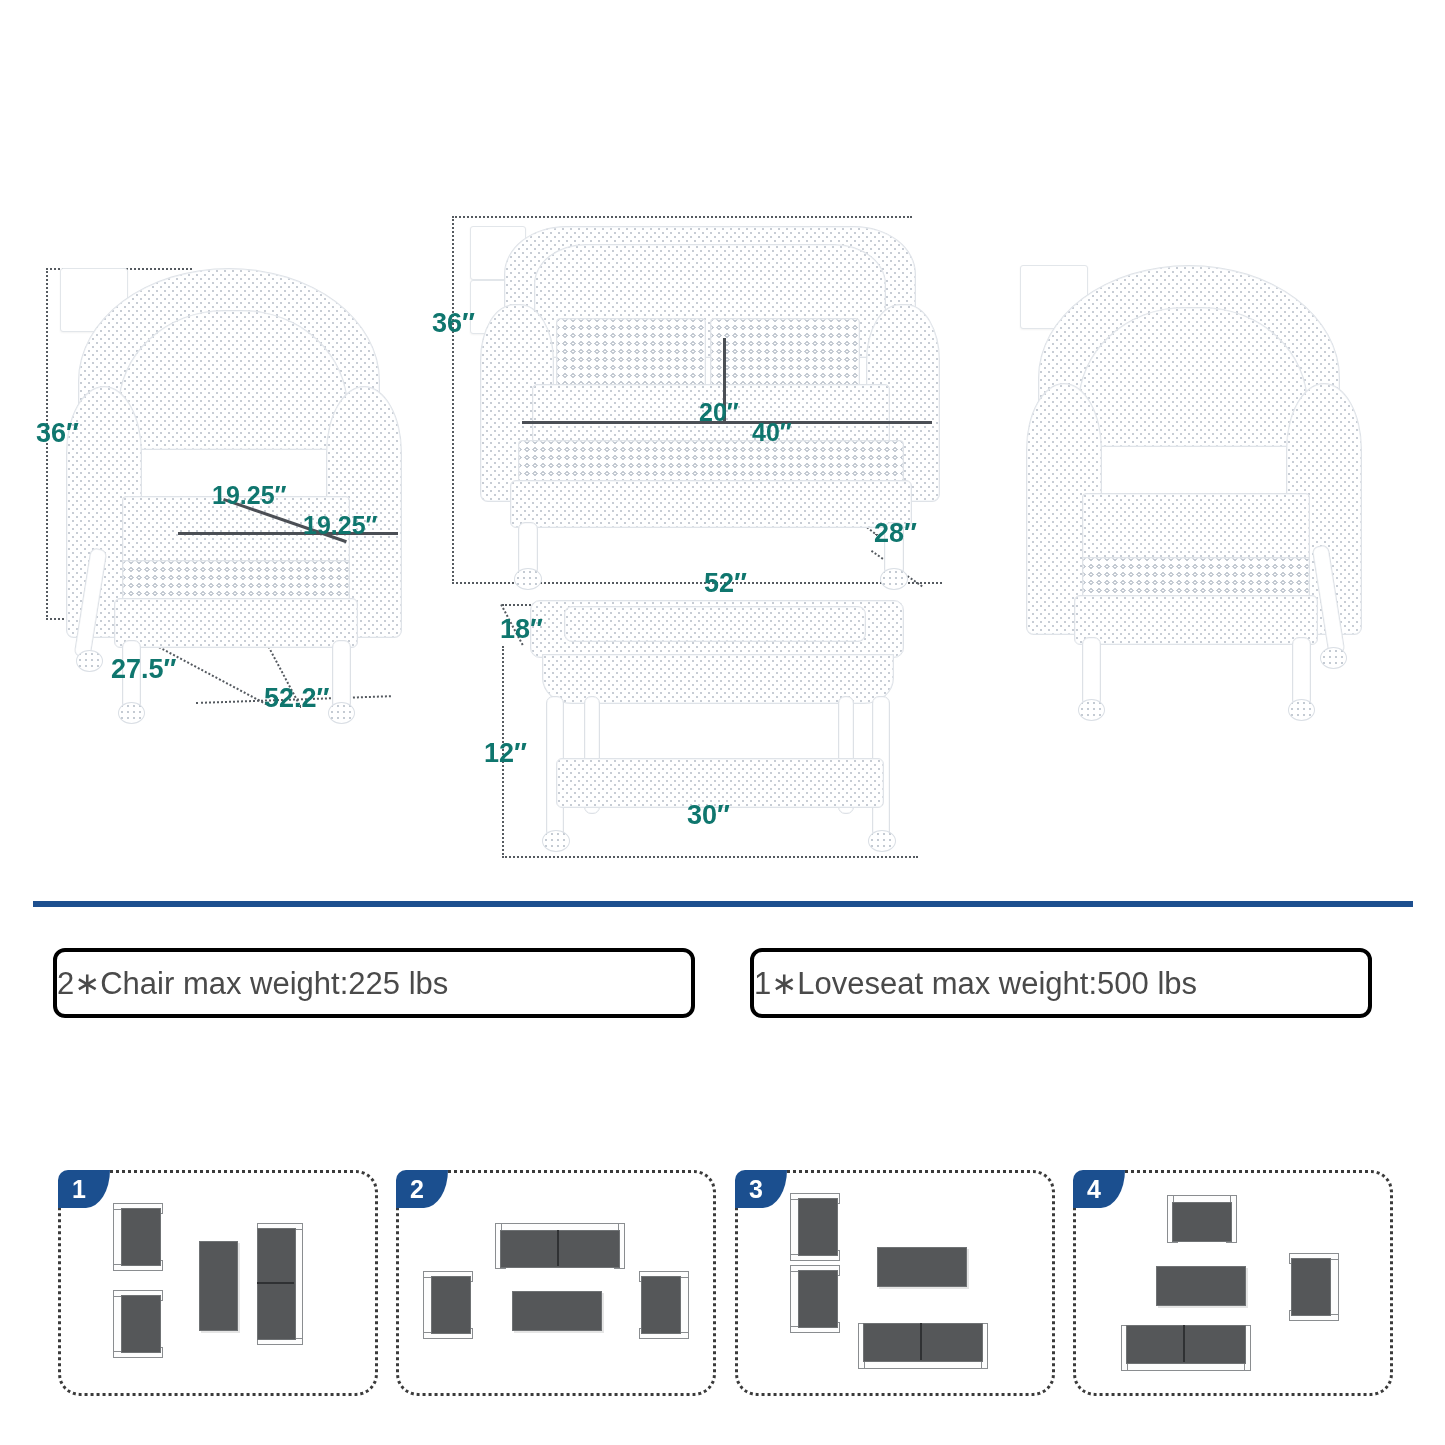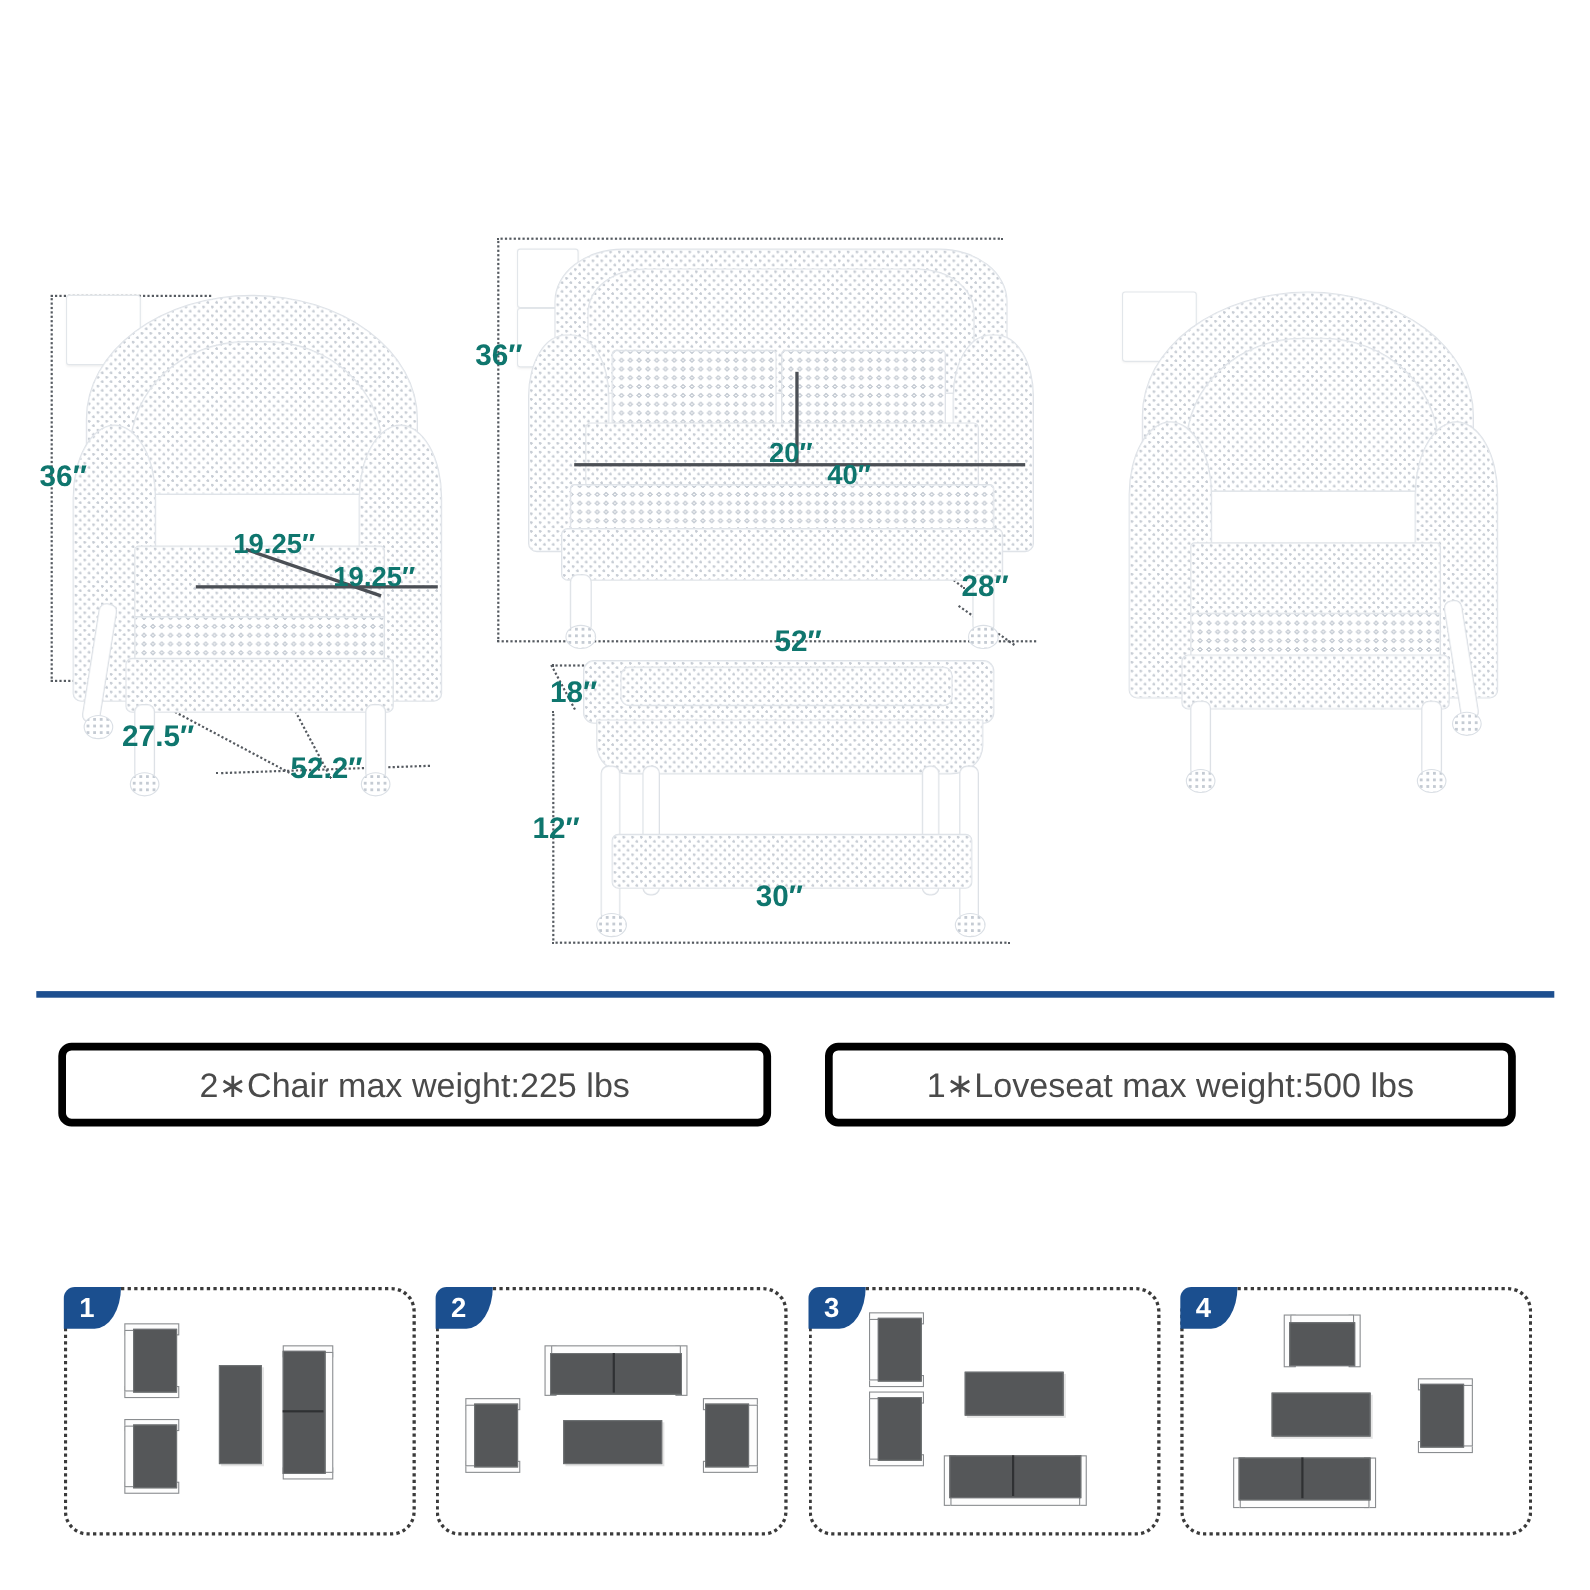--- a/index.html
+++ b/index.html
@@ -86,24 +86,24 @@
 
   
   .divider{
     position:absolute;left:33px;top:901px;width:1380px;height:6px;
     background:#1d4f8f;
   }
 
   
   .wbox{
     position:absolute;
-    border:7px solid #000000;
+    border:4px solid #000000;
     border-radius:12px;
     background:#ffffff;
-    display:flex;align-items:center;justify-content:center;
+    display:flex;align-items:center;justify-content:flex-start;
     color:#4a4a4a;
     font-size:31px;
     font-family:"Liberation Sans", sans-serif;
     white-space:nowrap;
   }
   #wbox-chair{left:53px;top:948px;width:634px;height:62px;}
   #wbox-loveseat{left:750px;top:948px;width:614px;height:62px;}
   #wbox-table{left:404px;top:1053px;width:630px;height:62px;}
 
   

